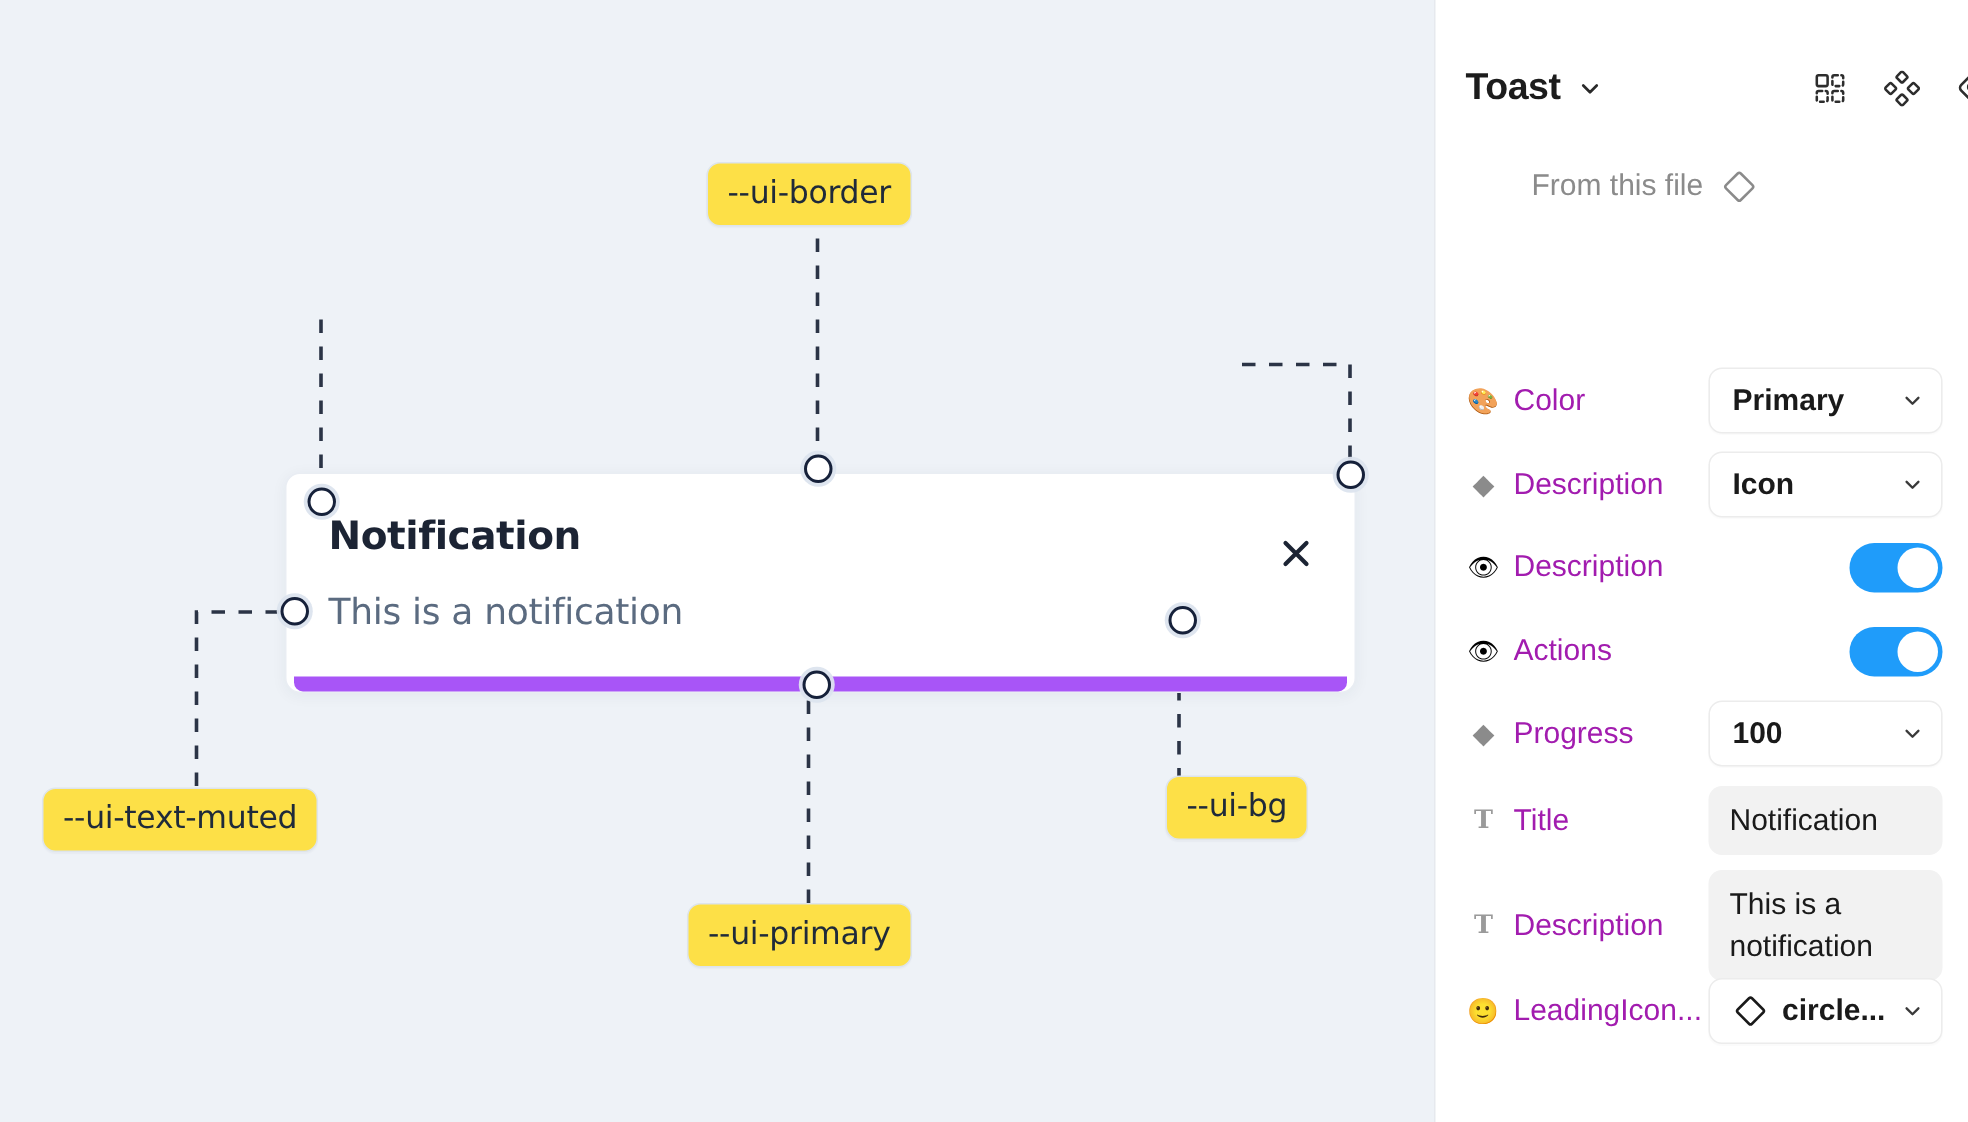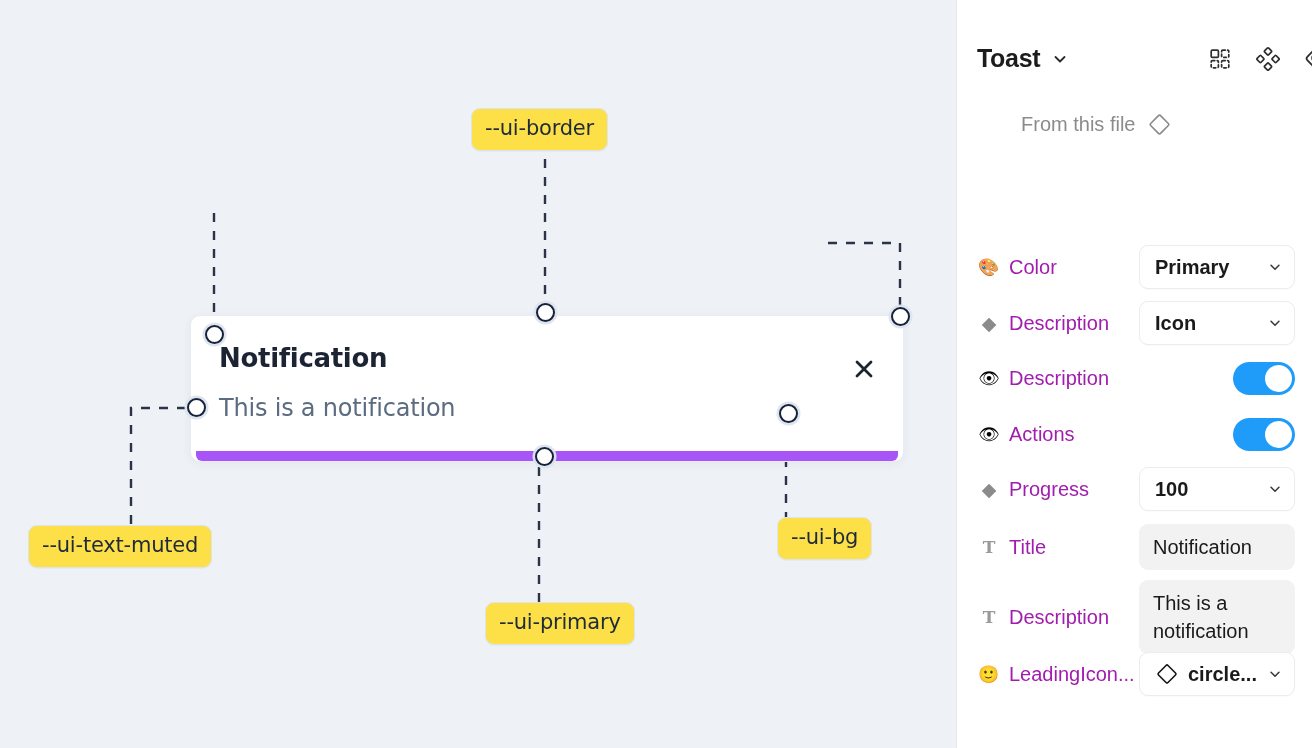--- a/index.html
+++ b/index.html
@@ -200,21 +200,21 @@
         <path d="M786 539 L786 415"></path>
       </g>
     </svg>
 
 
     <div class="chip" style="left:471px; top:108px;">--ui-border</div>
 
 
     <div class="chip" style="left:28px; top:525px;">--ui-text-muted</div>
 
-    <div class="chip" style="left:485px; top:602px;">--ui-primary</div>
+    <div class="chip" style="left:458px; top:602px;">--ui-primary</div>
 
     <div class="chip" style="left:732px; top:517px;margin-left:45px;">--ui-bg</div>
 
     <div id="toast-card">
       <div id="toast-title">Notification</div>
       <div id="toast-desc">This is a notification</div>
       <div id="toast-close">
         <svg width="24" height="24" viewBox="0 0 24 24" fill="none" stroke="currentColor" stroke-width="2.8" stroke-linecap="round">
           <path d="M5 5 L19 19 M19 5 L5 19"></path>
         </svg>

